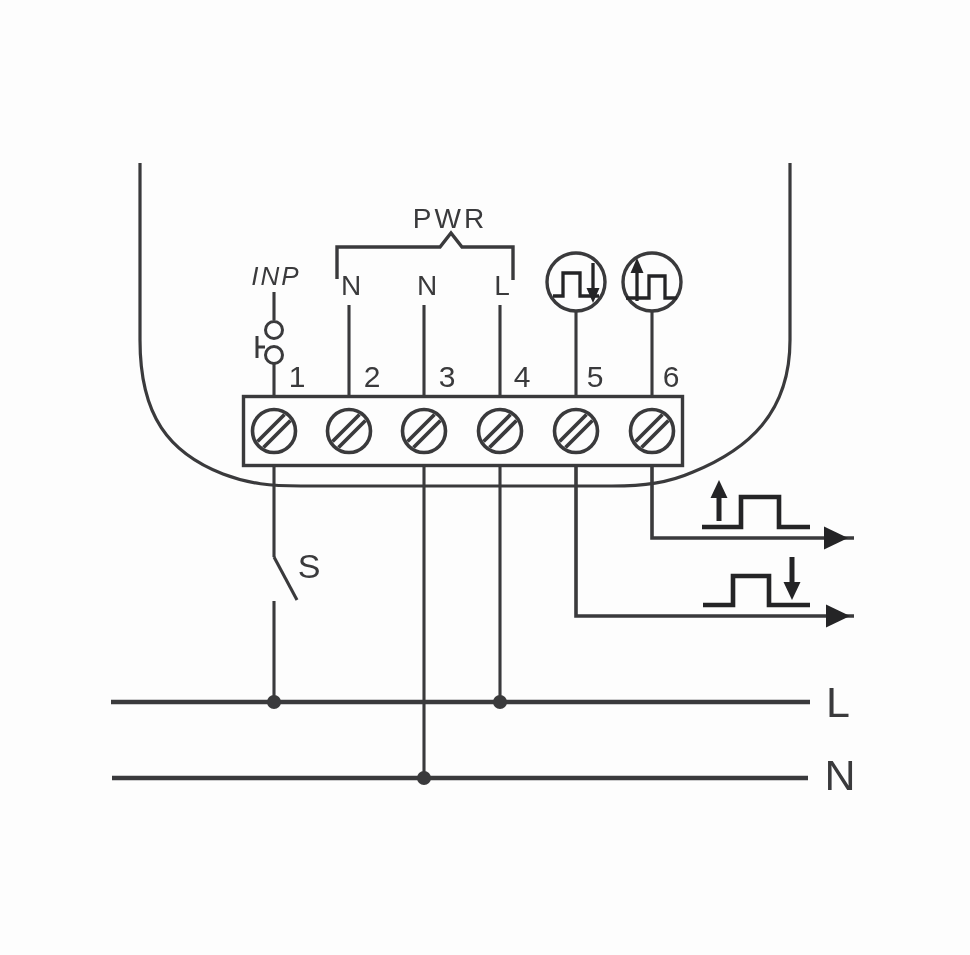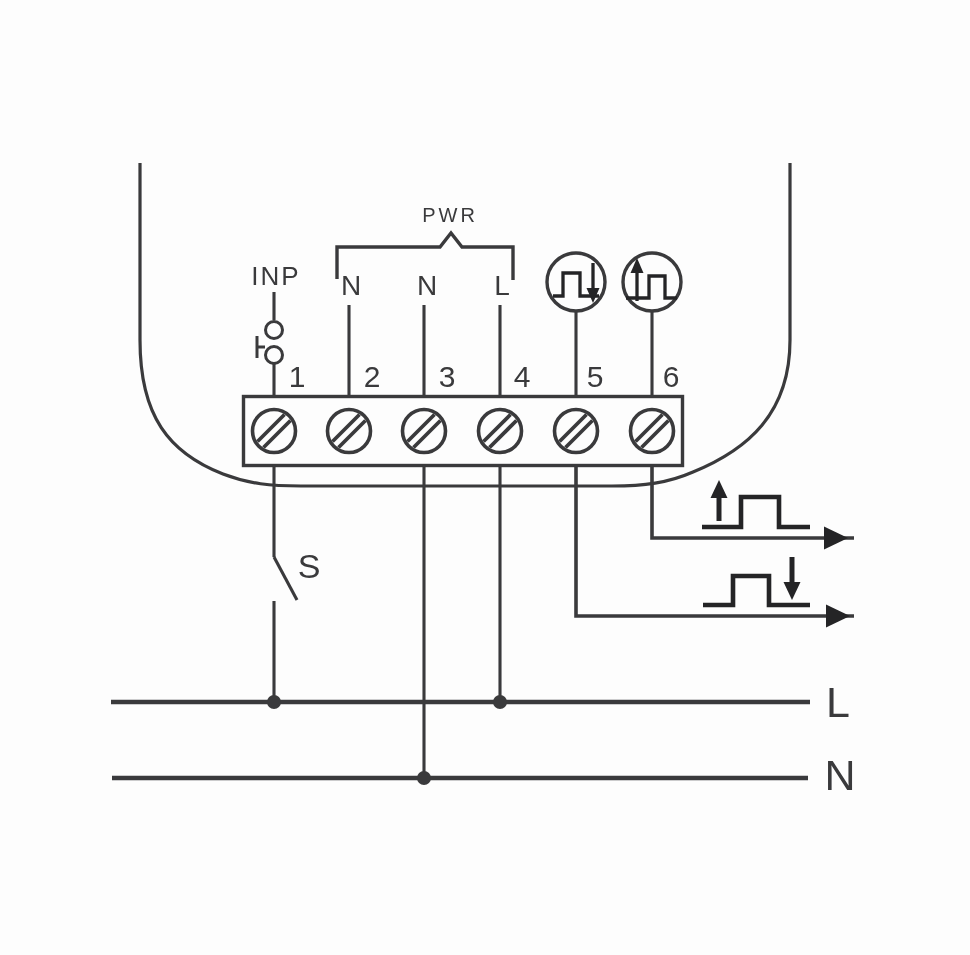--- a/index.html
+++ b/index.html
@@ -12,22 +12,22 @@
   }
   .canvas svg{position:absolute;left:0;top:0;}
   .label{
     position:absolute;
     color:#3a3a3c;
     font-weight:300;
     transform:translateX(-50%);
     white-space:nowrap;
     line-height:1;
   }
-  .inp{left:276px;top:263px;font-size:26px;letter-spacing:2px;}
-  .pwr{left:450px;top:205px;font-size:20px;letter-spacing:3px;}
+  .inp{left:276px;top:263px;font-size:26px;letter-spacing:2px;font-style:italic;}
+  .pwr{left:450px;top:205px;font-size:28px;letter-spacing:3px;}
   .wlbl{top:272px;font-size:28px;}
   .t2n{left:351px;} .t3n{left:427px;} .t4l{left:502px;}
   .num{top:362px;font-size:30px;}
   .n1{left:297px;} .n2{left:372px;} .n3{left:447px;}
   .n4{left:522px;} .n5{left:595px;} .n6{left:671px;}
   .slbl{left:309px;top:549px;font-size:34px;}
   .busL{left:838px;top:681px;font-size:43px;}
   .busN{left:840px;top:754px;font-size:43px;}
 </style>
 </head>

